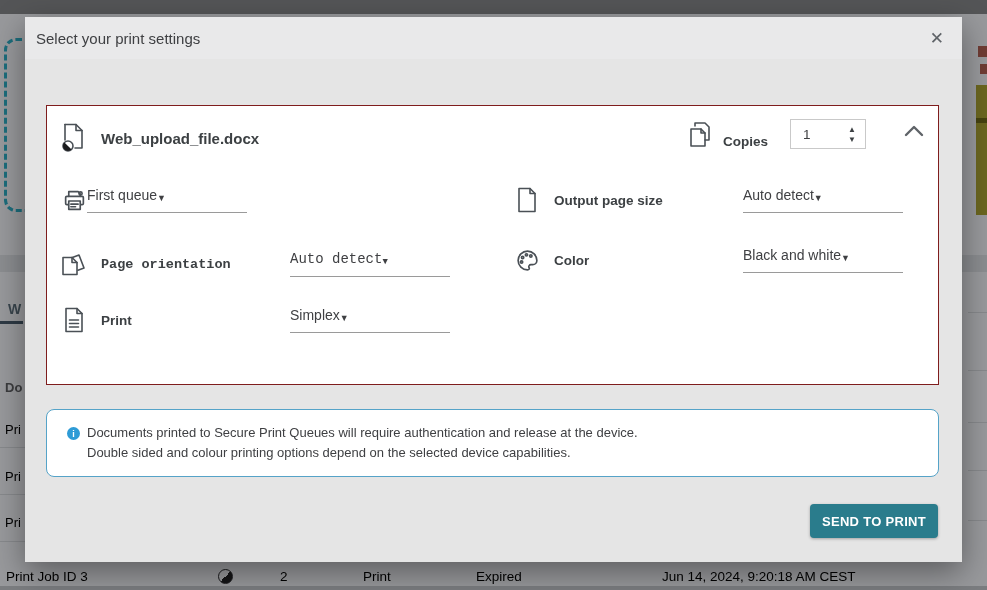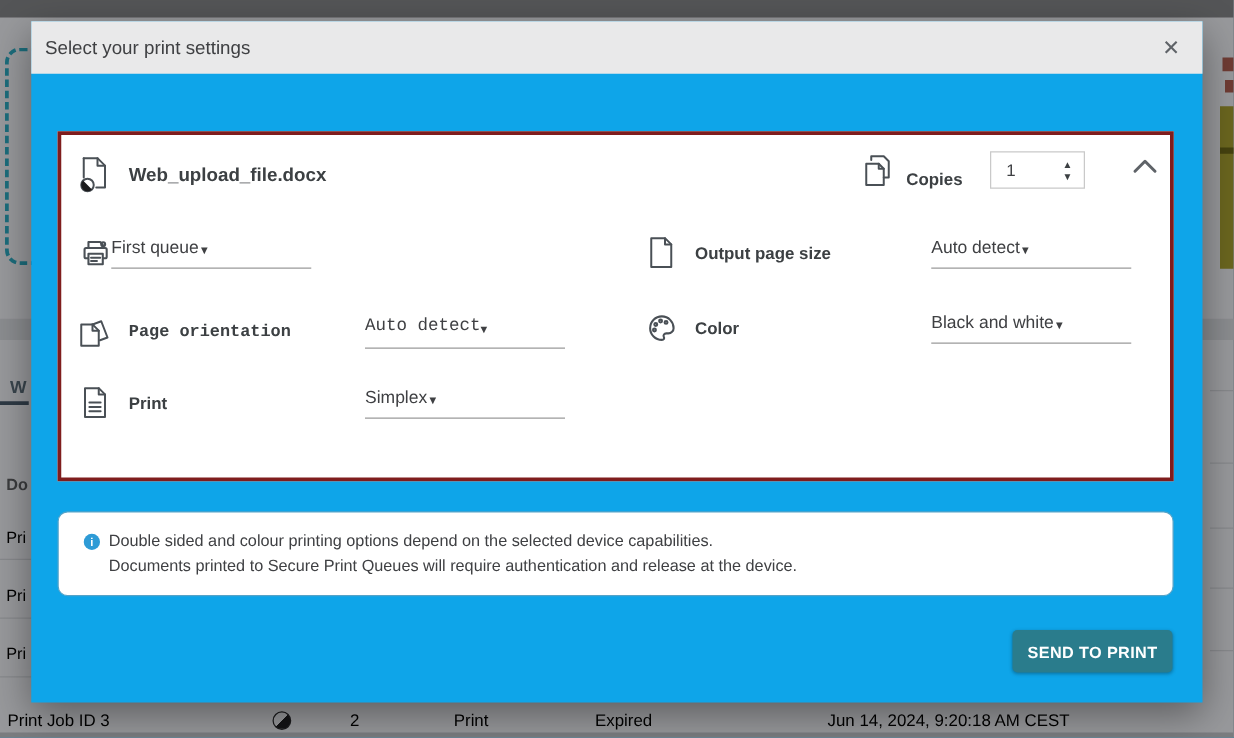--- a/index.html
+++ b/index.html
@@ -22,28 +22,28 @@
   .bg-olive { position:absolute; right:0; width:11px; background:#6b661f; }
   .bg-olive-dark { position:absolute; right:0; width:11px; background:#45420f; }
 
   .bottom-row { position:absolute; left:0; top:562px; width:987px; height:28px; font-size:13.5px; color:#000000; }
   .bottom-row span { position:absolute; top:7px; }
   .half-circle { position:absolute; left:218px; top:6px; width:15px; height:15px; border-radius:50%;
                  border:1.5px solid #1c1c1e; background:linear-gradient(135deg, transparent 50%, #141416 50%); }
   .bottom-strip { position:absolute; left:0; top:586px; width:987px; height:4px; background:#7b7d80; }
 
   
-  .modal { position:absolute; left:25px; top:17px; width:937px; height:545px; background:#0ea5e9;
+  .modal { position:absolute; left:25px; top:17px; width:937px; height:545px; background:#e5e5e5;
            box-shadow:0 10px 30px rgba(0,0,0,.4); }
   .modal-header { height:42px; background:#e9e9ea; display:flex; align-items:center; padding:0 14px 0 11px; }
   .modal-title { font-size:15px; color:#3f4043; }
   .close-btn { margin-left:auto; font-size:17px; color:#5f6368; cursor:pointer; line-height:1; padding:4px; }
 
   .card { position:absolute; left:21px; top:88px; width:893px; height:280px;
-          border:3px solid #7f1d1d; background:#fff; }
+          border:1px solid #7f1d1d; background:#fff; }
 
   .file-row { position:absolute; left:14px; top:17px; display:flex; align-items:center; }
   .file-name { margin-left:14px; font-size:15px; font-weight:bold; color:#3c4043; }
 
   .copies-group { position:absolute; left:640px; top:13px; display:flex; align-items:flex-end; }
   .copies-label { margin-left:10px; font-size:13.5px; font-weight:bold; color:#3c4043; }
   .stepper { margin-left:22px; width:76px; height:30px; border:1px solid #c9c9c9; background:#fff;
              display:flex; align-items:center; }
   .stepper-value { flex:1; padding-left:12px; font-size:13.5px; color:#3f4043; }
   .stepper-arrows { display:flex; flex-direction:column; align-items:center; padding-right:9px; gap:3px; }
@@ -229,21 +229,21 @@
           <span class="sel-value">Simplex</span>
           <span class="caret">▼</span>
         </div>
       </div>
 
     </div>
 
     <div class="info-box">
       <div class="info-icon">i</div>
       <div class="info-text">
+        <div>Documents printed to Secure Print Queues will require authentication and release at the device.</div>
         <div>Double sided and colour printing options depend on the selected device capabilities.</div>
-        <div>Documents printed to Secure Print Queues will require authentication and release at the device.</div>
       </div>
     </div>
 
     <button class="send-btn">SEND TO PRINT</button>
   </div>
 
 </div>
 
 </body></html>

